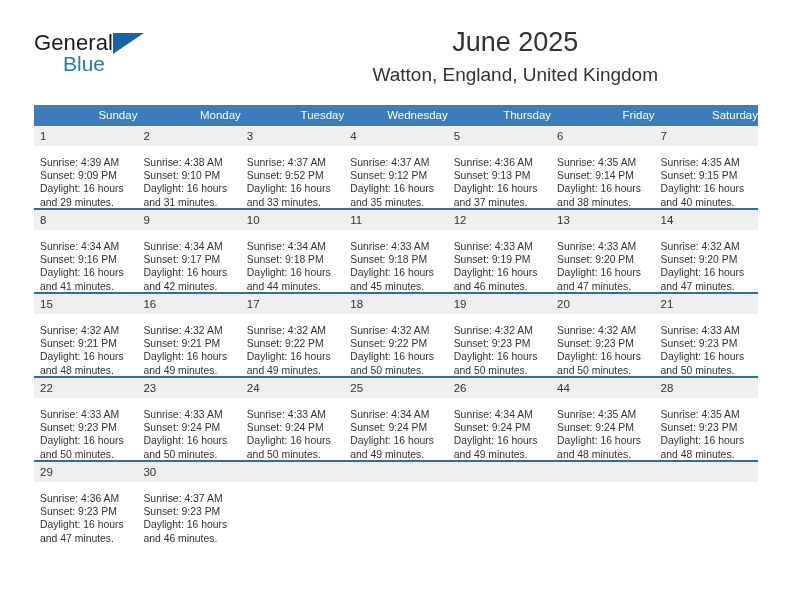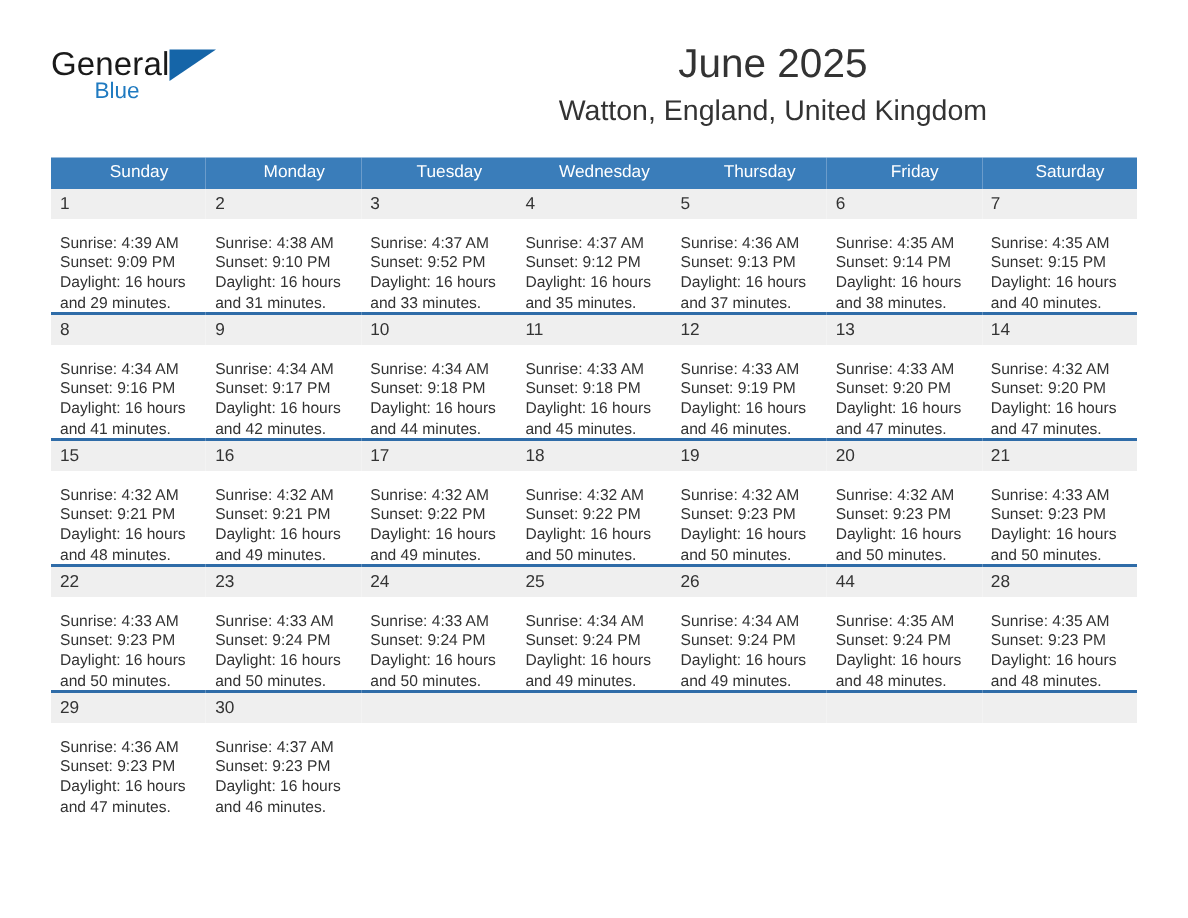--- a/index.html
+++ b/index.html
@@ -43,21 +43,21 @@
     top: 0;
     font-size: 22px;
     letter-spacing: 0.1px;
     color: #1a1a1a;
     font-family: "Liberation Sans", sans-serif;
   }
   .brand-blue {
     position: absolute;
     left: 29px;
     top: 22px;
-    font-size: 15px;
+    font-size: 21px;
     color: #1f7ac0;
     font-family: "Liberation Sans", sans-serif;
   }
   .brand-tri {
     position: absolute;
     left: 79px;
     top: 3px;
     width: 0;
     height: 0;
     border-left: 31px solid #1565a8;
@@ -91,21 +91,21 @@
     top: 105px;
     width: 724px;
     border-collapse: collapse;
     table-layout: fixed;
   }
   .calendar th {
     background: #3a7dba;
     color: #ffffff;
     font-size: 11.5px;
     font-weight: normal;
-    text-align: center;
+    text-align: right;
     padding: 4px 0 4px 14px;
     height: 12px;
     line-height: 13px;
   }
   .calendar td {
     vertical-align: top;
     padding: 0;
     width: 103.43px;
   }
   .week-row > td {

